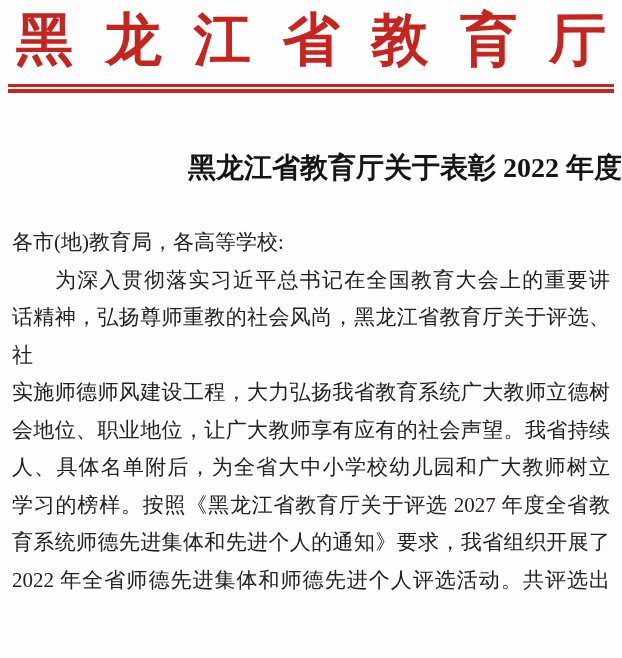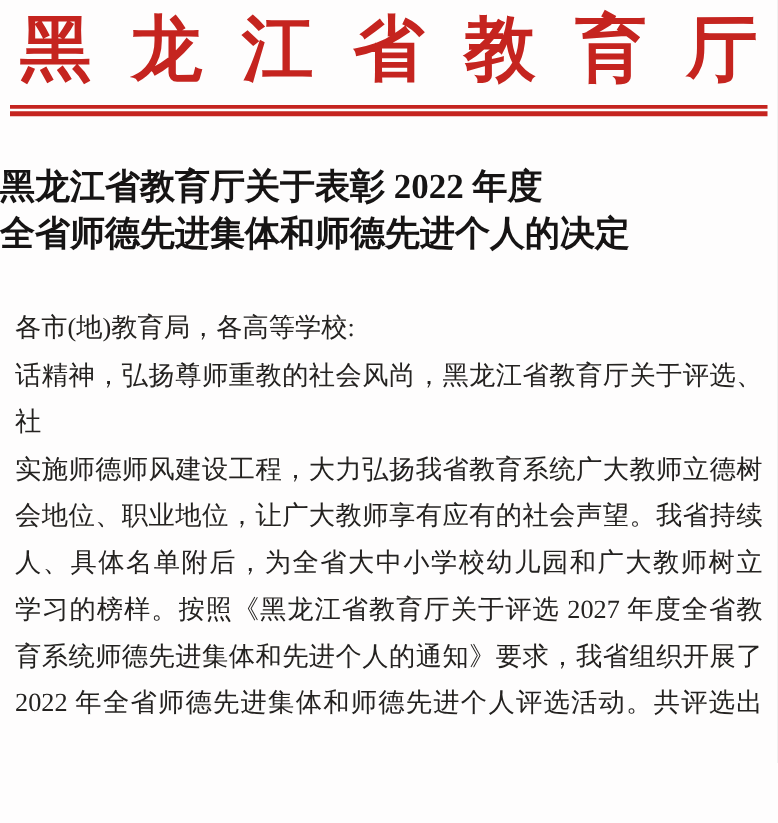--- a/index.html
+++ b/index.html
@@ -37,22 +37,22 @@
     height: 3px;
     background: var(--red);
     margin-bottom: 2px;
   }
   .red-rule .rule-bottom {
     height: 4px;
     background: var(--red);
   }
   
   .doc-title {
-    margin-top: 38px;
-    text-align: left;
+    margin-top: 56px;
+    text-align: right;
     font-weight: bold;
     font-size: 28px;
     line-height: 38px;
     color: #161414;
   }
   .doc-title .title-line { display: block; }
   
   .doc-body {
     margin: 37px 12px 0 12px;
     font-size: 21px;
@@ -83,25 +83,25 @@
       <span>厅</span>
     </div>
     <div class="red-rule">
       <div class="rule-top"></div>
       <div class="rule-bottom"></div>
     </div>
   </header>
 
   <h1 class="doc-title">
     <span class="title-line">黑龙江省教育厅关于表彰 2022 年度</span>
-    <span class="title-line">全省师德先进集体和师德先进个人的决定</span>
   </h1>
 
   <main class="doc-body">
     <div class="body-line">各市(地)教育局，各高等学校:</div>
+    <div class="body-line indent just">为深入贯彻落实习近平总书记在全国教育大会上的重要讲</div>
     <div class="body-line just">话精神，弘扬尊师重教的社会风尚，黑龙江省教育厅关于评选、社</div>
     <div class="body-line just">实施师德师风建设工程，大力弘扬我省教育系统广大教师立德树</div>
     <div class="body-line just">会地位、职业地位，让广大教师享有应有的社会声望。我省持续</div>
     <div class="body-line just">人、具体名单附后，为全省大中小学校幼儿园和广大教师树立</div>
     <div class="body-line just">学习的榜样。按照《黑龙江省教育厅关于评选 2027 年度全省教</div>
     <div class="body-line just">育系统师德先进集体和先进个人的通知》要求，我省组织开展了</div>
     <div class="body-line just">2022 年全省师德先进集体和师德先进个人评选活动。共评选出</div>
   </main>
 
 </div>

